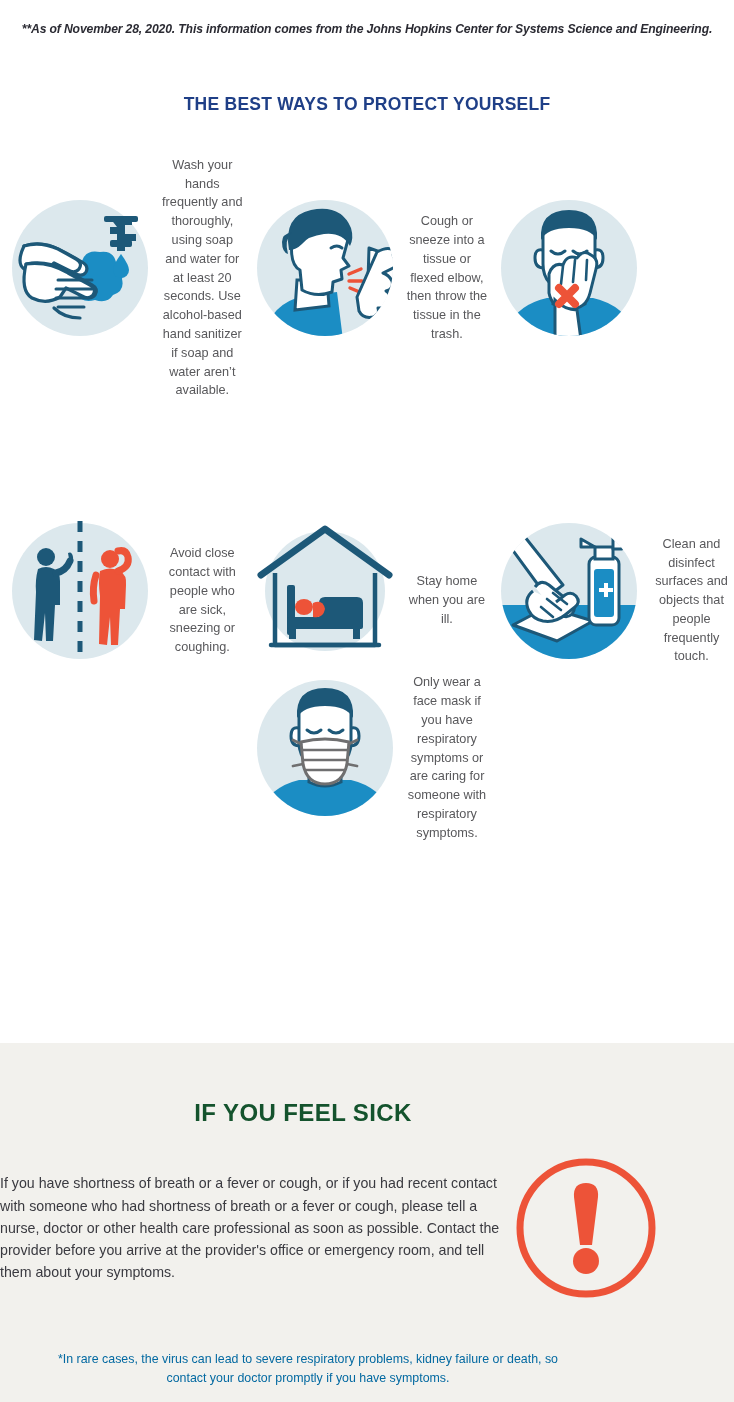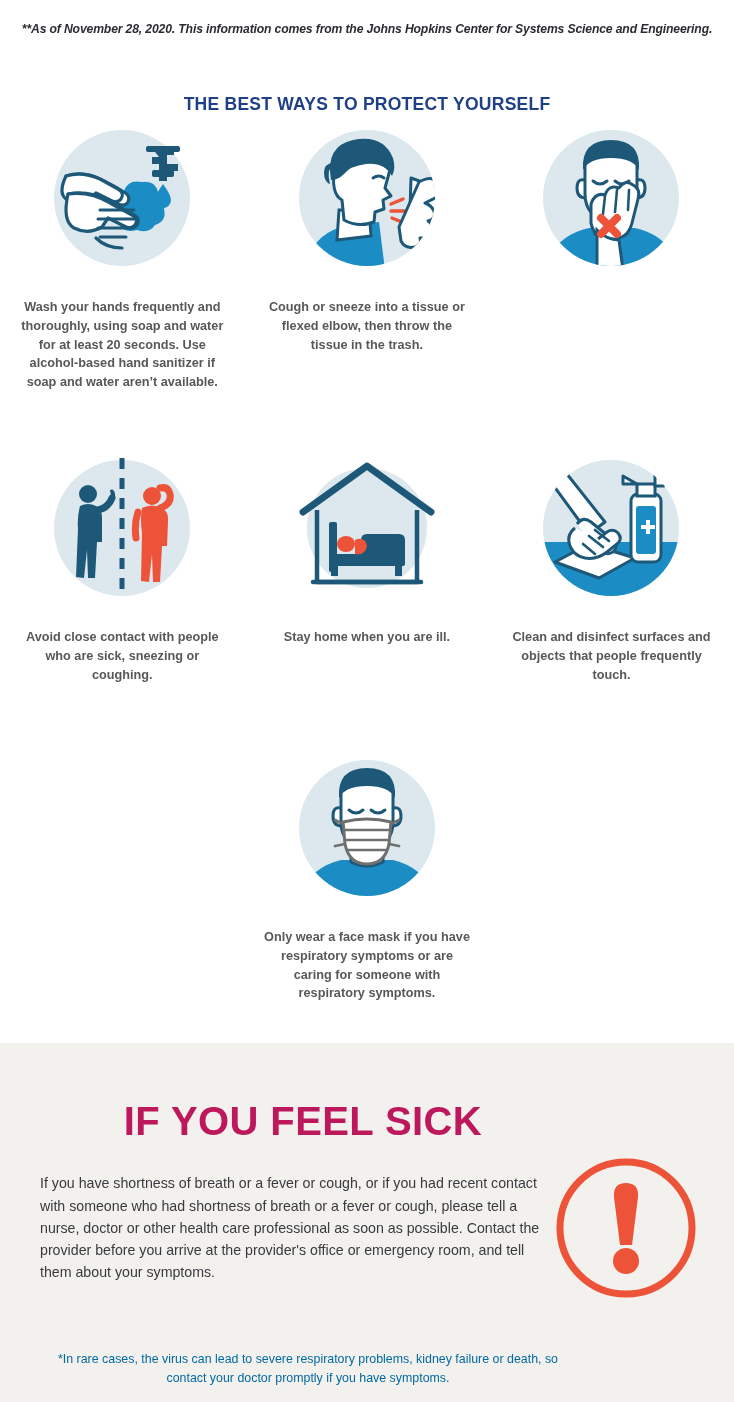--- a/index.html
+++ b/index.html
@@ -54,23 +54,21 @@
     left: 0;
     width: 734px;
   }
   .tip-row {
     display: flex;
     width: 734px;
   }
   .tip {
     width: 244.6px;
     display: flex;
-    flex-direction: column;
     align-items: center;
-    font-weight: bold;
   }
   .tip-art {
     width: 160px;
     height: 160px;
     position: relative;
   }
   .tip-art svg { display: block; }
   .tip-caption {
     margin-top: 20px;
     width: 208px;
@@ -96,36 +94,35 @@
     width: 734px;
     height: 359px;
     background: #f2f1ed;
   }
   .sick-heading {
     position: absolute;
     top: 56px;
     left: 0;
     width: 606px;
     text-align: center;
-    font-size: 40px;
+    font-size: 24px;
     font-weight: bold;
-    color: #be185d;
+    color: #14532d;
     letter-spacing: 0.4px;
   }
   .sick-body-wrap {
     position: absolute;
     top: 110px;
     left: 0;
     width: 734px;
     display: flex;
     align-items: center;
   }
   .sick-body {
     width: 500px;
-    margin-left: 40px;
     font-size: 14.2px;
     line-height: 1.57;
     color: #3a3a40;
   }
   .alert-wrap {
     margin-left: 6px;
     width: 160px;
     display: flex;
     justify-content: center;
     align-items: center;

